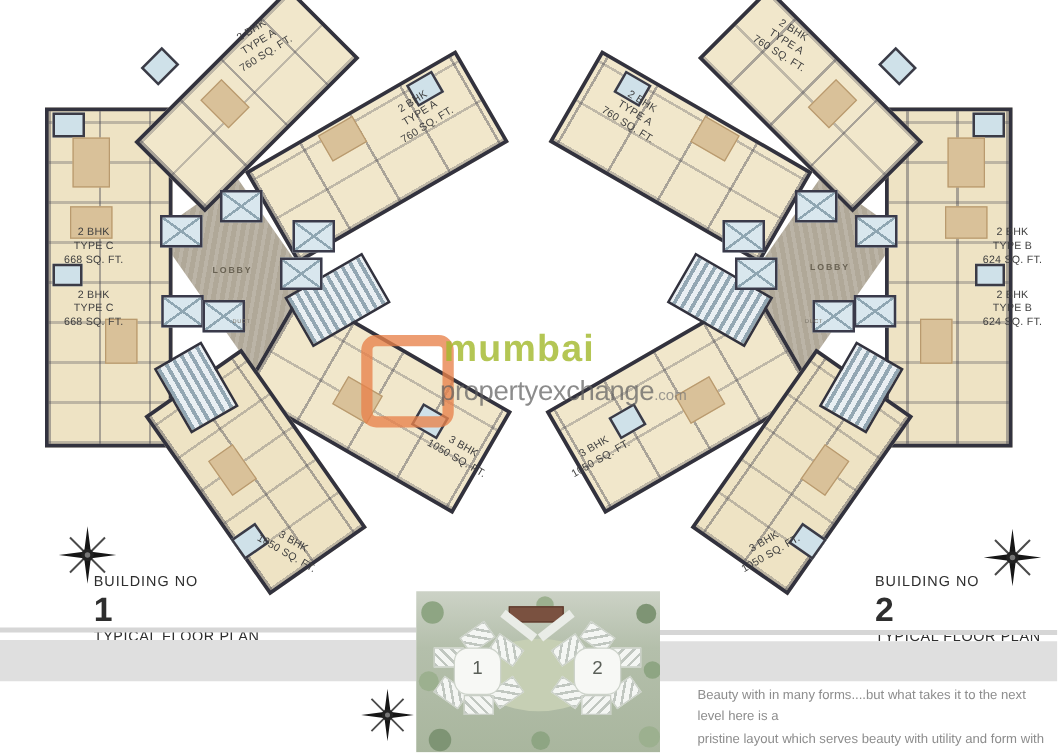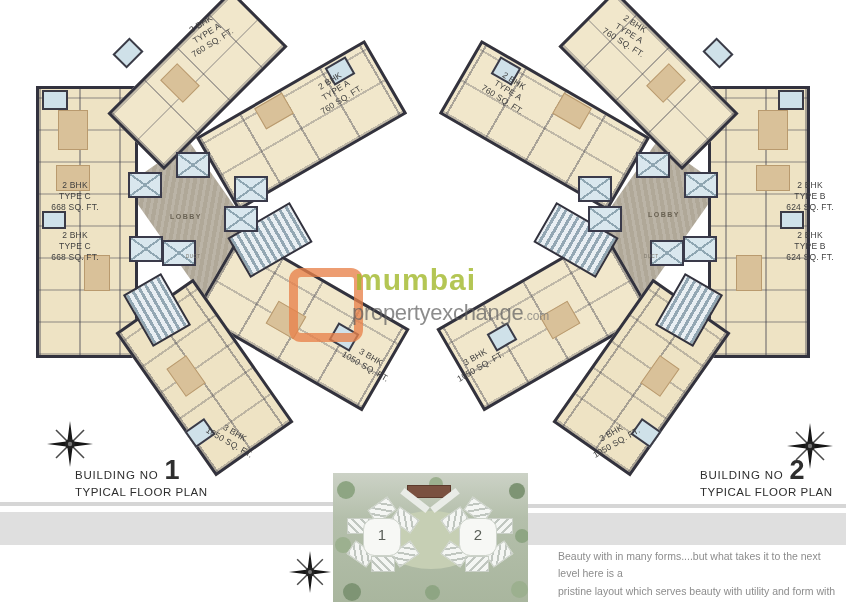--- a/index.html
+++ b/index.html
@@ -30,21 +30,21 @@
         #d9e7ee;}
   .bath{position:absolute;border:2px solid #3b3b46;background:#cfe1e9;box-sizing:border-box;}
   .furn{position:absolute;background:#d9c199;border:1px solid #b99a6e;box-sizing:border-box;}
   
   .ulabel{position:absolute;width:72px;font-size:8.5px;line-height:1.3;color:#3f3f3f;
           text-align:center;letter-spacing:.2px;}
   .ulabel span{display:block;}
   .lobby-label{position:absolute;font-size:7px;font-weight:bold;letter-spacing:1.5px;color:#696253;}
   .duct-label{position:absolute;font-size:4.5px;letter-spacing:.5px;color:#7a7468;}
   .btitle{position:absolute;color:#2e2e2e;}
-  .btitle .row{display:flex;align-items:baseline;gap:6px;font-size:11.5px;letter-spacing:.8px;}
+  .btitle .row{display:flex;align-items:baseline;gap:6px;font-size:11.5px;letter-spacing:.8px;flex-direction:column;}
   .btitle .num{font-size:27px;font-weight:bold;line-height:.8;}
   .btitle .sub{font-size:11.5px;letter-spacing:.5px;margin-top:4px;}
   .compass{position:absolute;}
   
   .wm{position:absolute;z-index:9;}
   .wm-logo{left:289px;top:268px;width:56px;height:56px;border:9px solid rgba(232,130,74,.78);
            border-radius:12px;}
   .wm-mumbai{left:355px;top:263px;font-size:30px;font-weight:bold;color:rgba(163,185,46,.82);
              letter-spacing:1px;}
   .wm-pex{left:352px;top:300px;font-size:22px;color:rgba(95,95,95,.72);letter-spacing:-.3px;}

